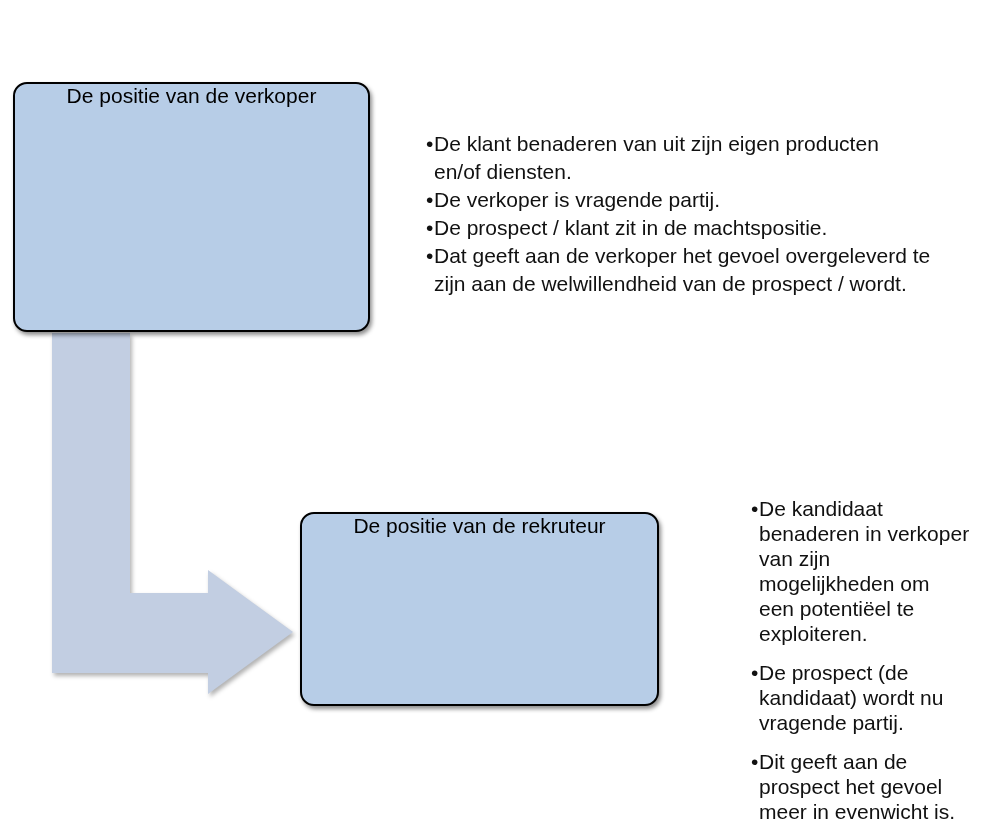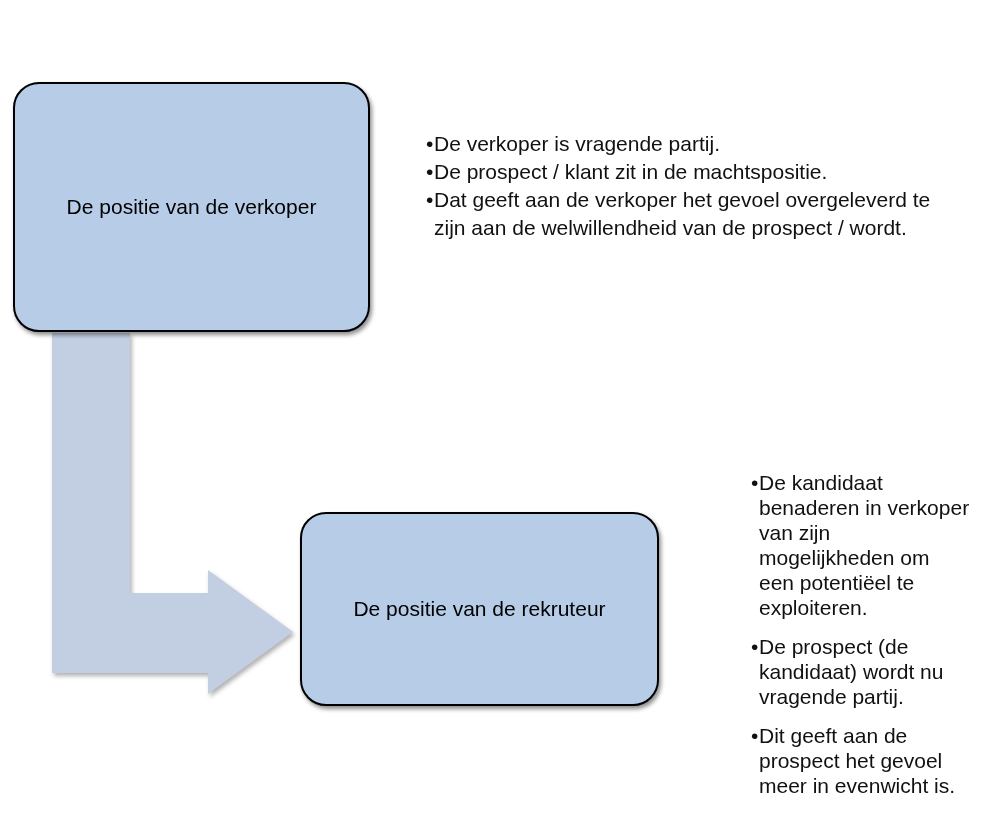--- a/index.html
+++ b/index.html
@@ -24,24 +24,24 @@
     z-index: 1;
     pointer-events: none;
   }
   .arrow-layer polygon {
     filter: drop-shadow(2px 3px 2px rgba(0,0,0,0.30));
   }
   .box {
     position: absolute;
     background: #b7cde7;
     border: 2px solid #000000;
-    border-radius: 26px;
+    border-radius: 14px;
     box-shadow: 2px 3px 4px rgba(0,0,0,0.45);
     display: flex;
-    align-items: center;
+    align-items: flex-start;
     justify-content: center;
     z-index: 2;
     box-sizing: border-box;
   }
   .box-seller {
     left: 13px;
     top: 82px;
     width: 357px;
     height: 250px;
   }
@@ -63,21 +63,21 @@
     font-size: 21px;
   }
   .notes-seller {
     left: 426px;
     top: 130px;
     width: 582px;
     line-height: 28px;
   }
   .notes-recruiter {
     left: 751px;
-    top: 470px;
+    top: 496px;
     width: 257px;
     line-height: 25px;
   }
   .bl {
     white-space: nowrap;
   }
   .bullet {
     display: inline-block;
     width: 8px;
   }
@@ -100,20 +100,24 @@
   <div class="box box-seller">
     <span class="box-label">De positie van de verkoper</span>
   </div>
 
   <div class="box box-recruiter">
     <span class="box-label">De positie van de rekruteur</span>
   </div>
 
   <div class="notes notes-seller">
     <div class="item">
+      <div class="bl"><span class="bullet">•</span><span>De klant benaderen van uit zijn eigen producten</span></div>
+      <div class="bl cont"><span>en/of diensten.</span></div>
+    </div>
+    <div class="item">
       <div class="bl"><span class="bullet">•</span><span>De verkoper is vragende partij.</span></div>
     </div>
     <div class="item">
       <div class="bl"><span class="bullet">•</span><span>De prospect / klant zit in de machtspositie.</span></div>
     </div>
     <div class="item">
       <div class="bl"><span class="bullet">•</span><span>Dat geeft aan de verkoper het gevoel overgeleverd te</span></div>
       <div class="bl cont"><span>zijn aan de welwillendheid van de prospect / wordt.</span></div>
     </div>
   </div>

